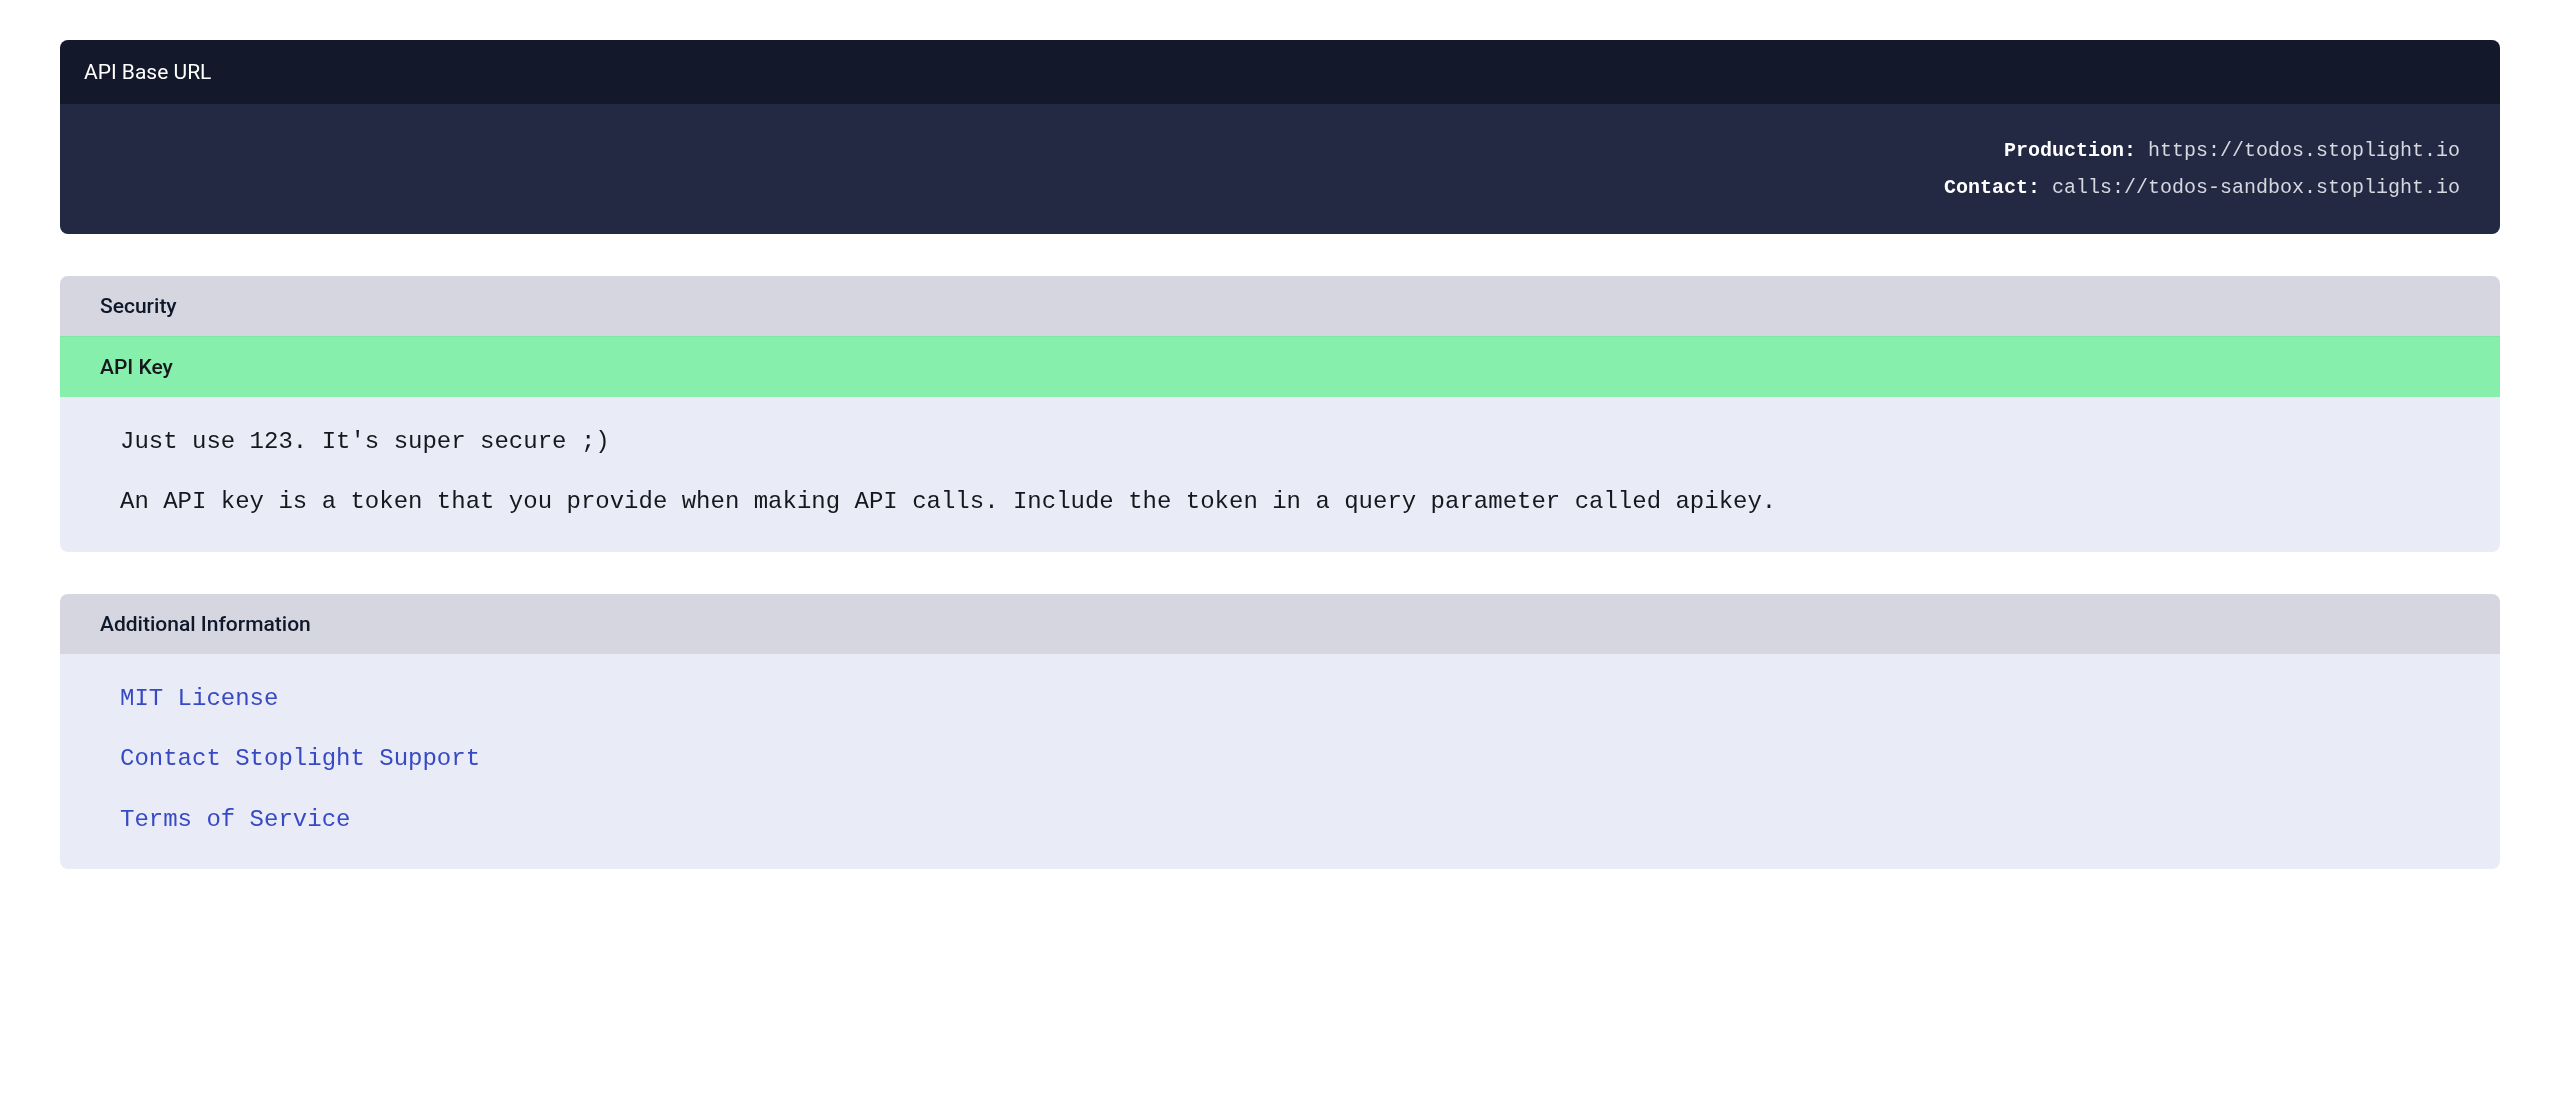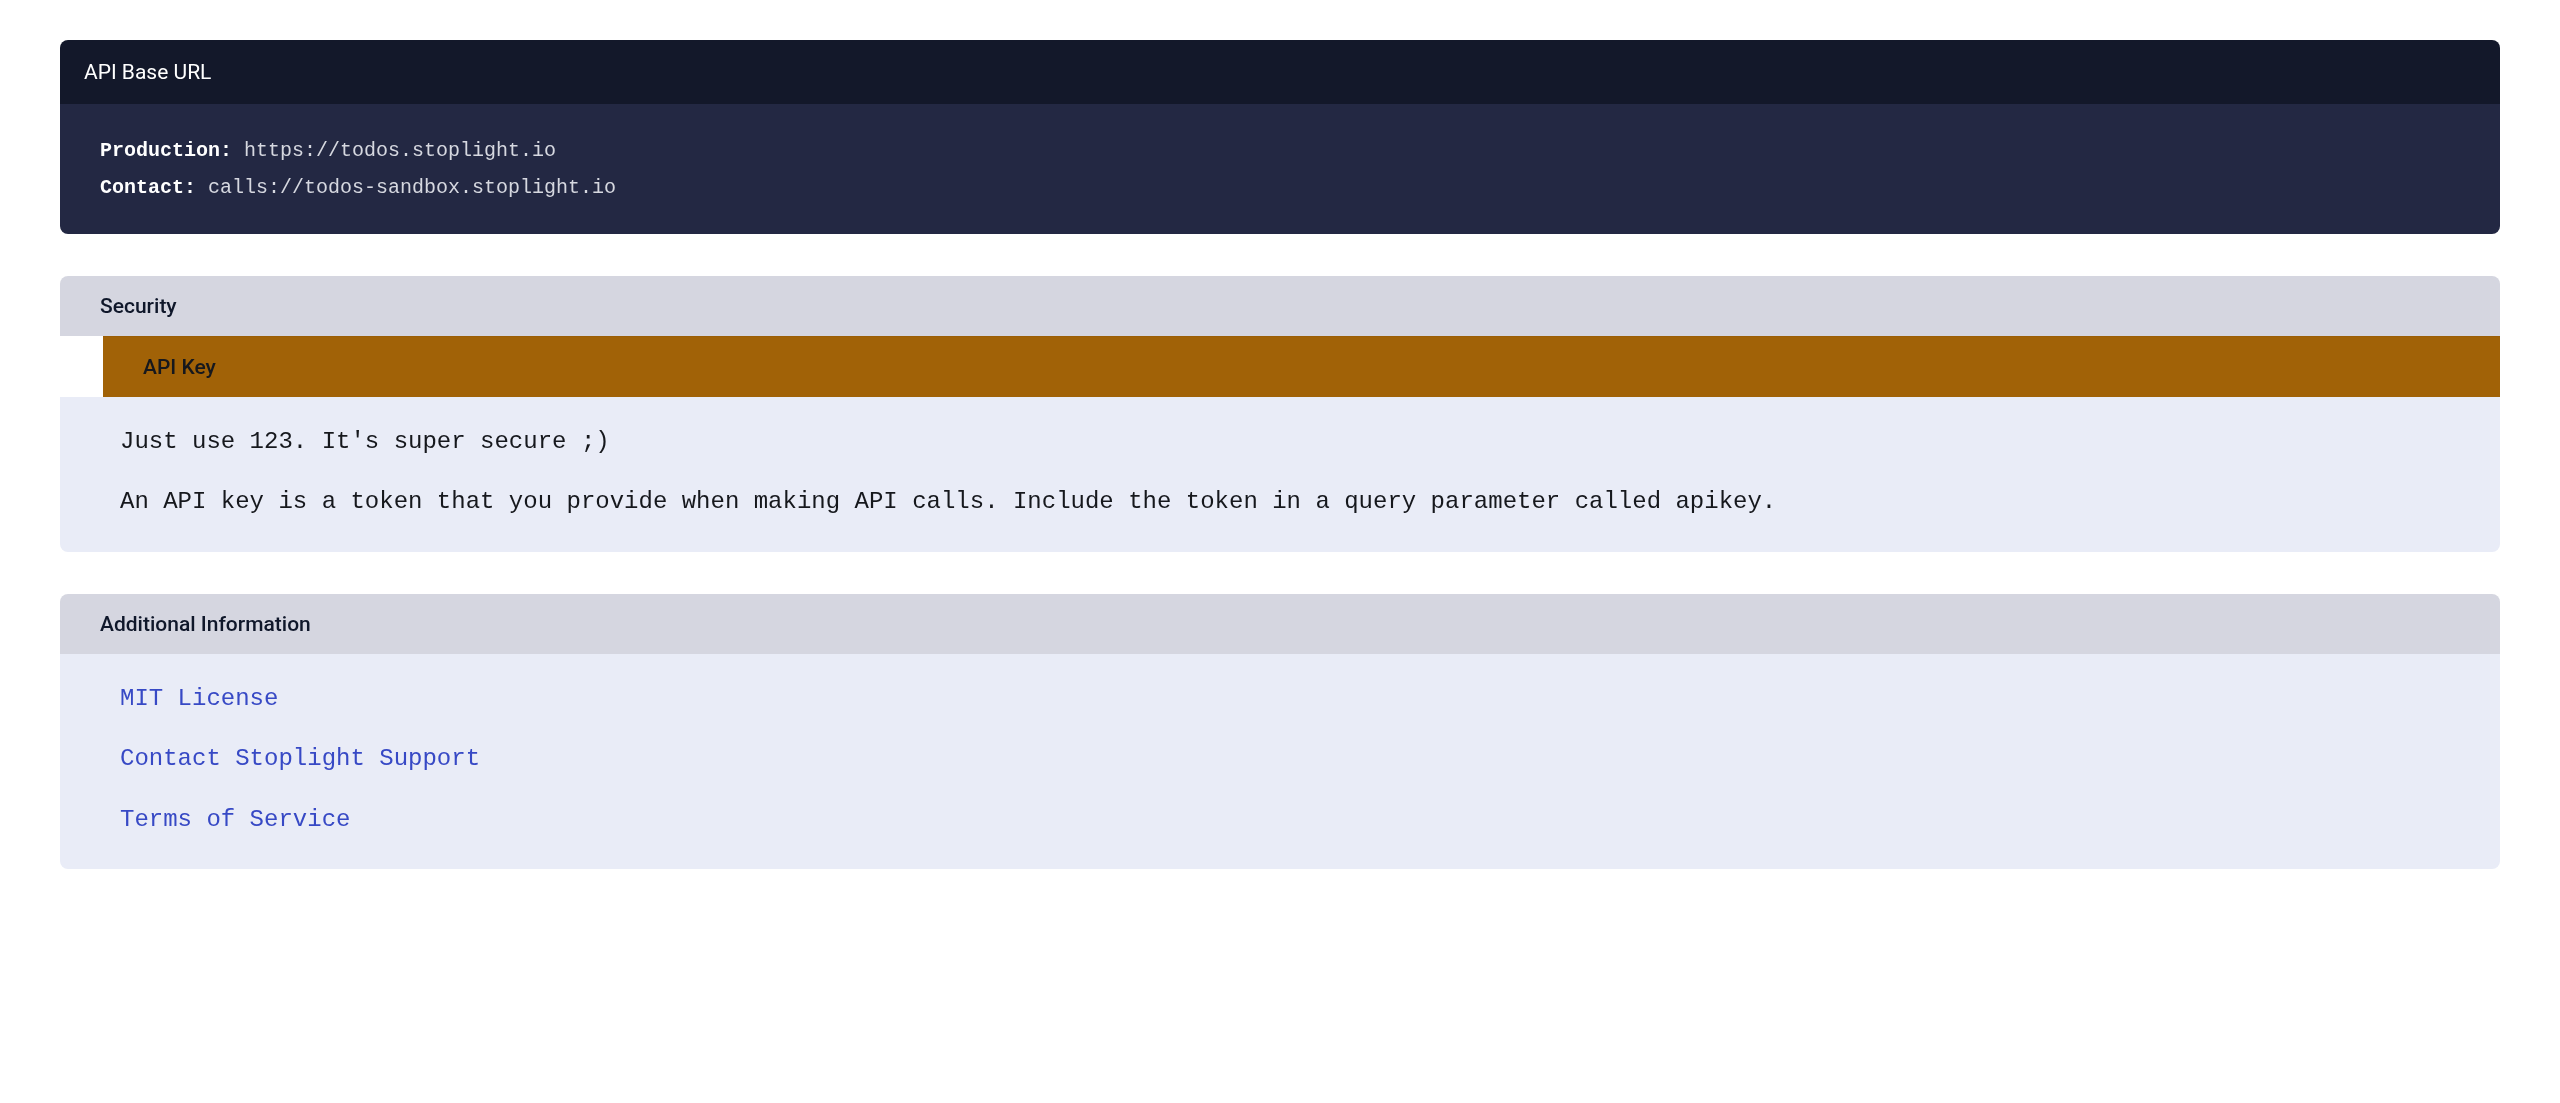--- a/index.html
+++ b/index.html
@@ -24,44 +24,44 @@
   font-size: 21px;
   font-weight: 400;
 }
 .panel-dark-body {
   background: #232843;
   color: #ffffff;
   padding: 28px 40px;
   font-family: "SFMono-Regular", Consolas, "Liberation Mono", Menlo, monospace;
   font-size: 20px;
   line-height: 1.85;
+  text-align: right;
 }
 .panel-dark-body .label {
   font-weight: 700;
   color: #ffffff;
 }
 .panel-dark-body .url {
   font-weight: 400;
   color: #d6d8e0;
 }
 .panel-light-header {
   background: #d5d6e0;
   color: #0f172a;
   padding: 18px 40px;
   font-size: 21px;
   font-weight: 500;
 }
 .panel-light-subheader {
-  background: #a16207;
+  background: #86efac;
   color: #16181d;
   padding: 18px 40px;
   font-size: 21px;
   font-weight: 500;
   border-top: 1px solid rgba(0,0,0,0.03);
-  margin-left: 43px;
 }
 .panel-light-body {
   background: #e9ecf7;
   color: #16181d;
   padding: 26px 60px 30px;
   font-family: "SFMono-Regular", Consolas, "Liberation Mono", Menlo, monospace;
   font-size: 24px;
   line-height: 1.6;
 }
 .panel-light-body p {

